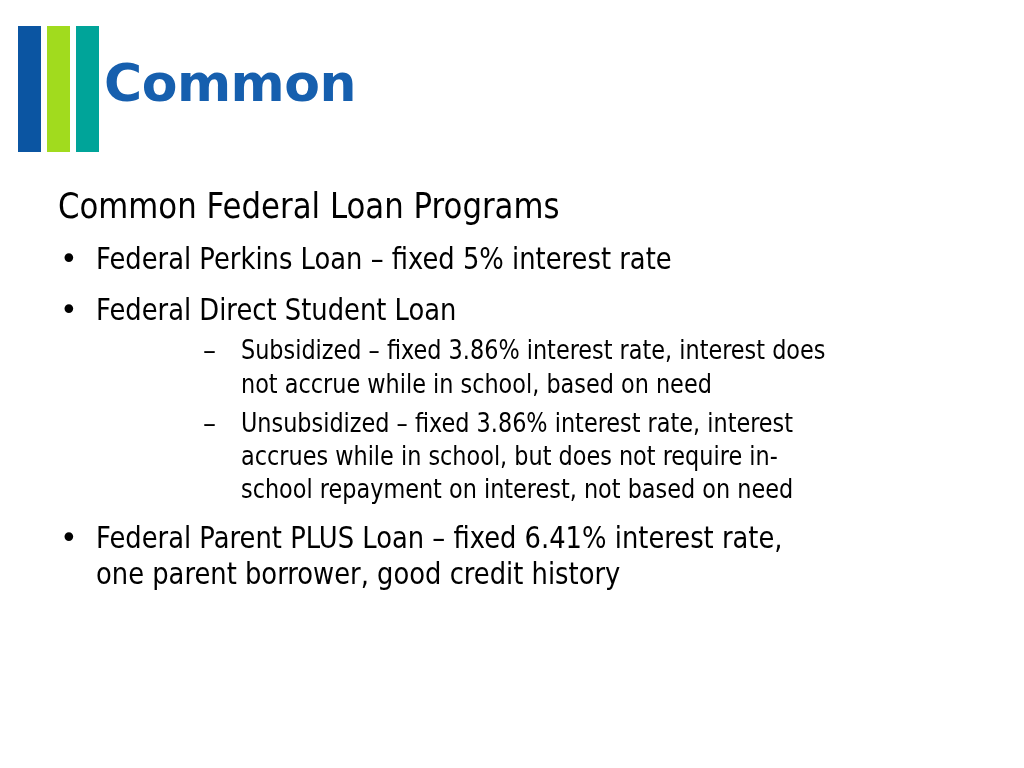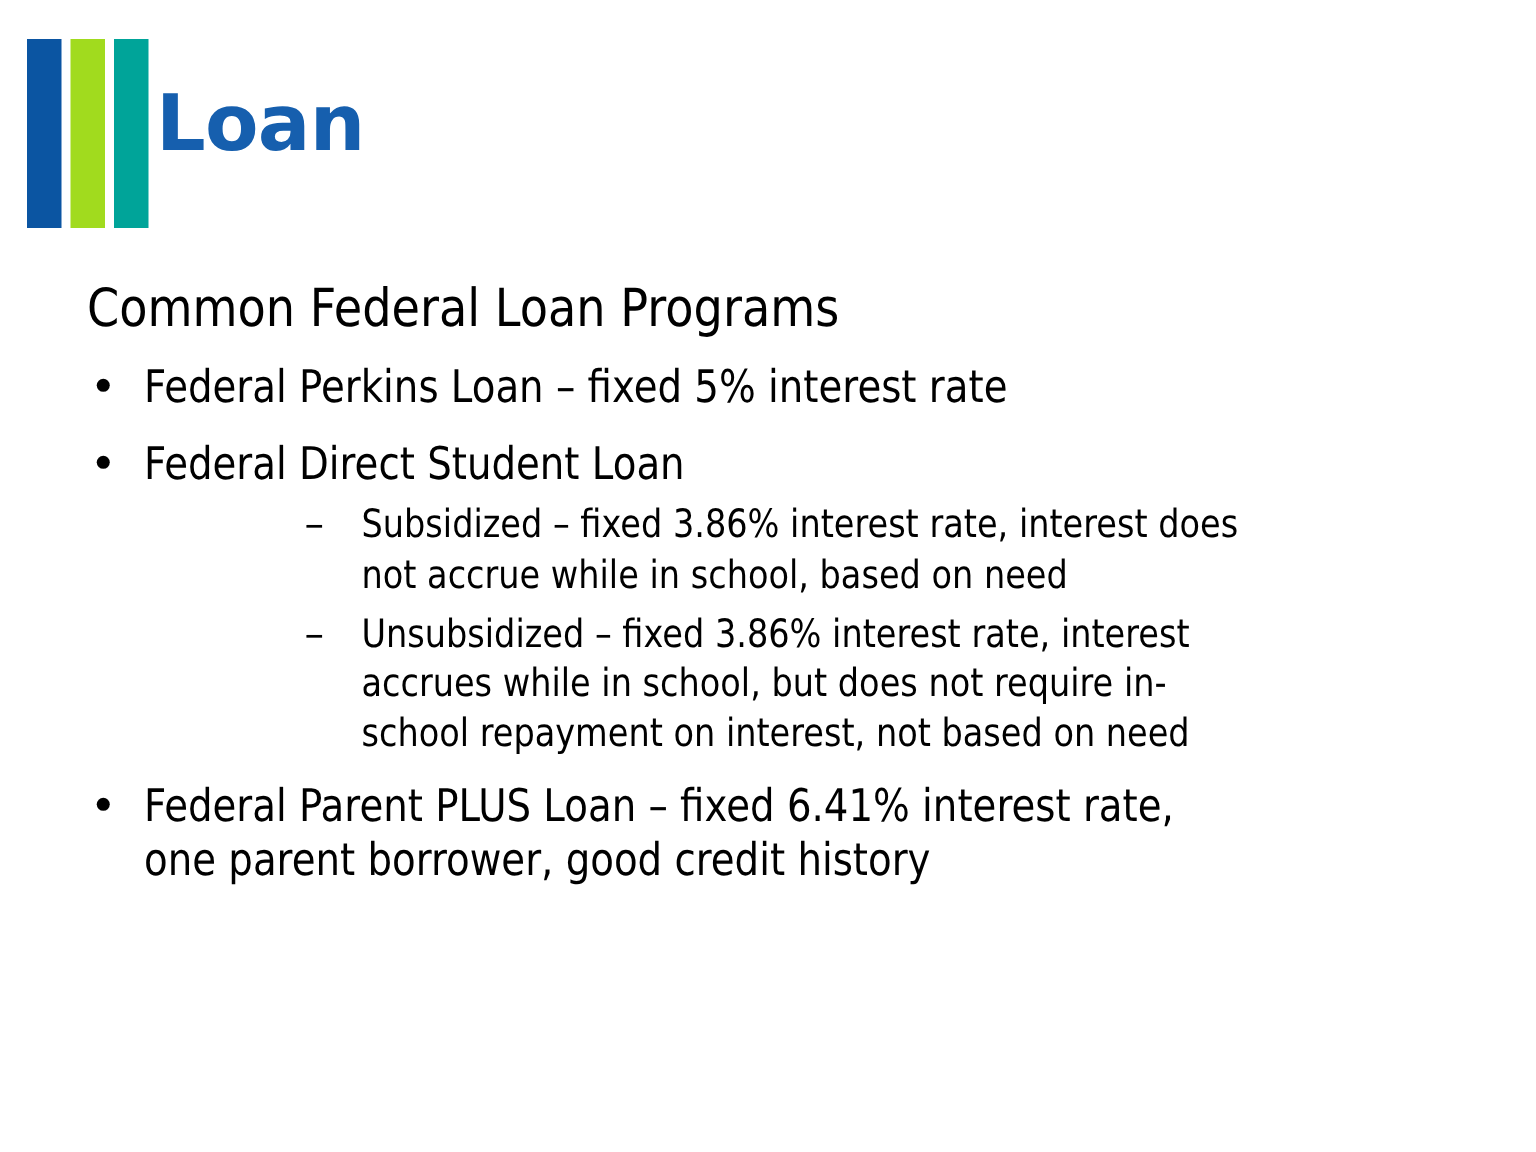--- a/index.html
+++ b/index.html
@@ -143,21 +143,21 @@
 <div class="slide" style="background: rgb(255, 255, 255);">
 
   <div class="logo-block">
 
     <div class="logo-bars">
       <div class="logo-bar" style="background: rgb(11, 85, 162);"></div>
       <div class="logo-bar" style="background: rgb(161, 219, 30);"></div>
       <div class="logo-bar" style="background: rgb(0, 164, 153);"></div>
     </div>
 
-    <div class="slide-title" style="color: rgb(22, 95, 174);">Loan</div>
+    <div class="slide-title" style="color: rgb(22, 95, 174);">Common</div>
   </div>
 
   <div class="content">
 
     <div class="heading">Common Federal Loan Programs</div>
 
     <ul class="level1">
 
       <li class="bullet1">
         <span class="bullet-glyph">•</span>

